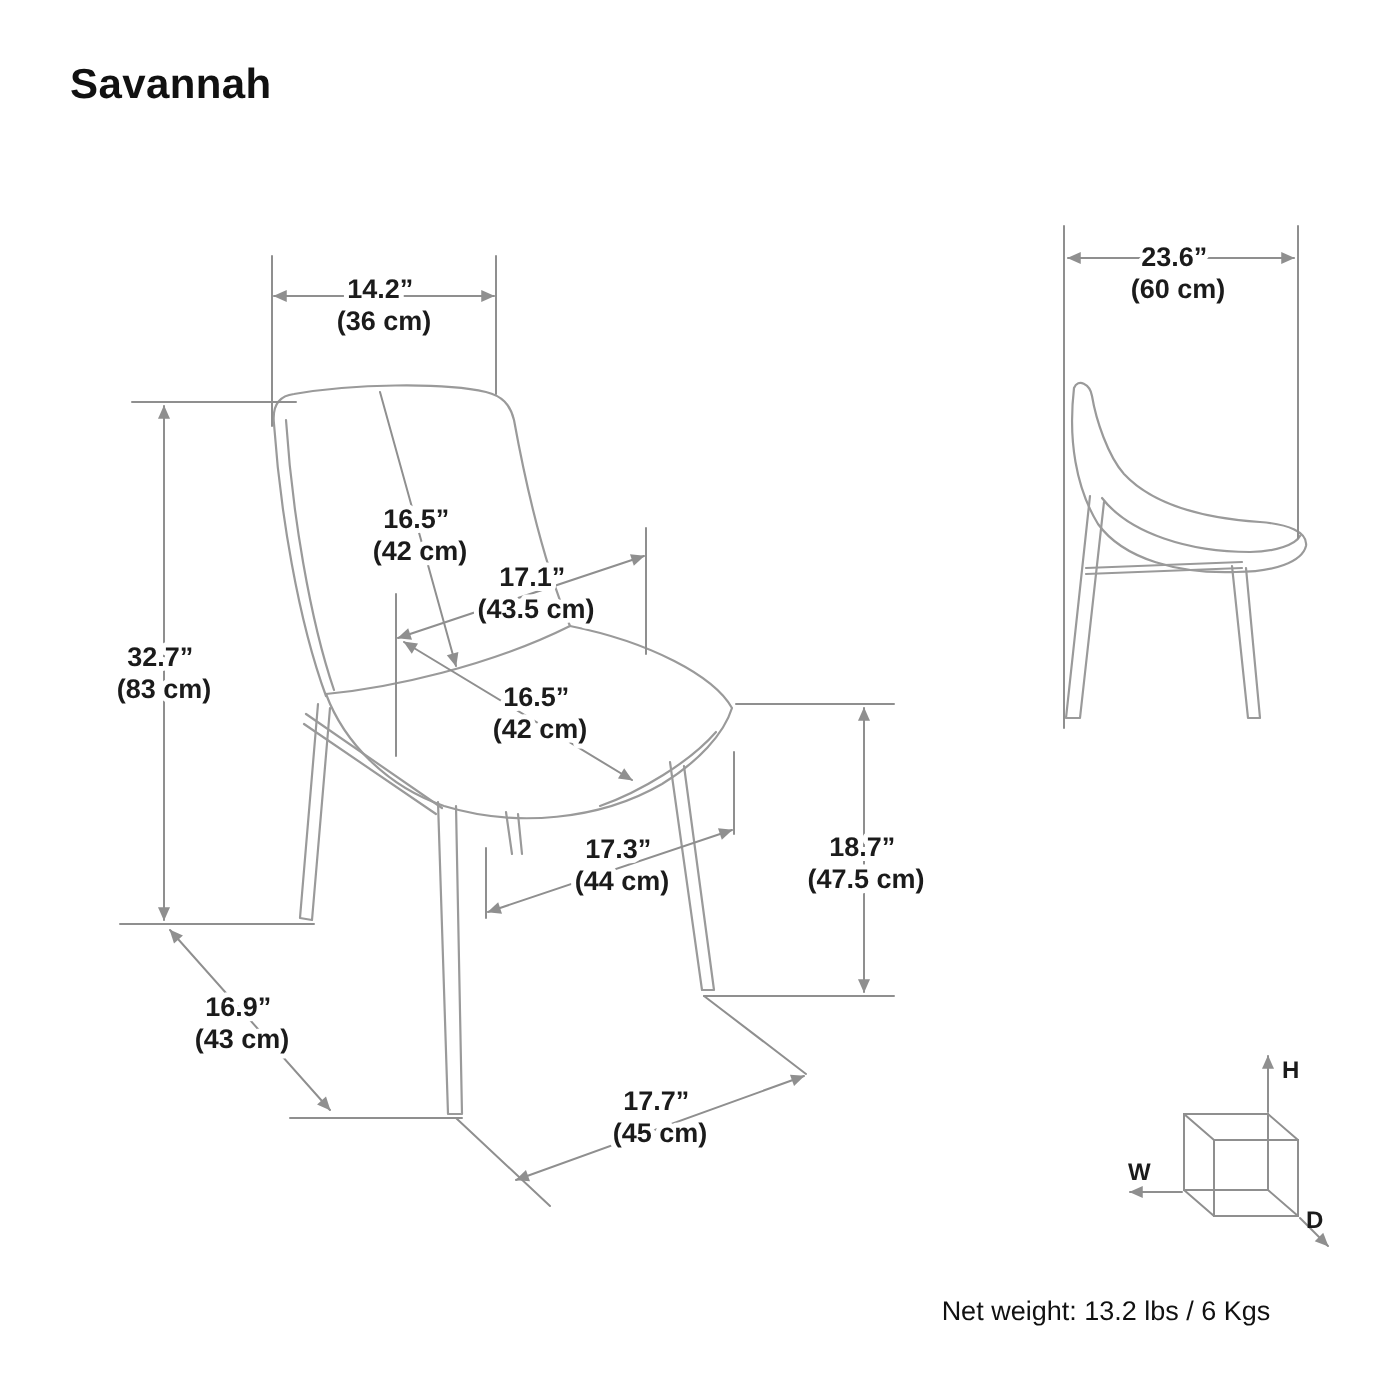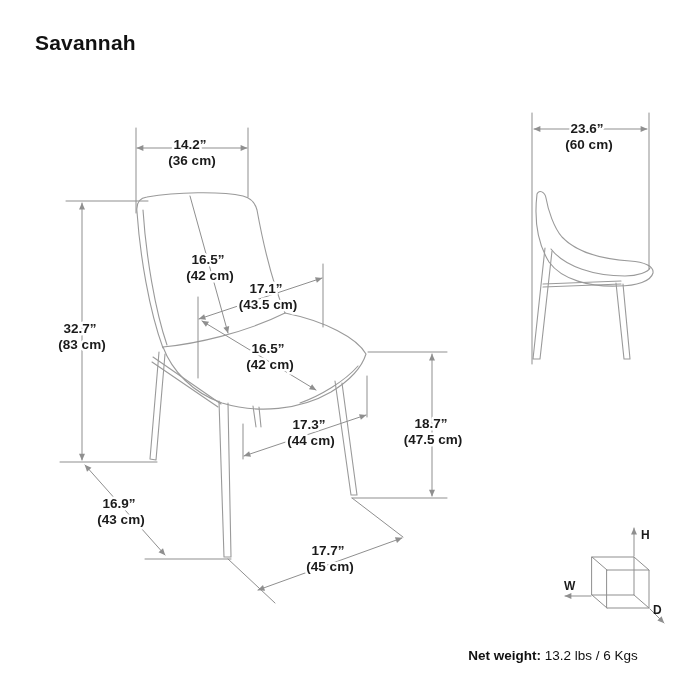--- a/index.html
+++ b/index.html
@@ -3,21 +3,21 @@
 <meta charset="utf-8">
 <style>
   html,body{margin:0;padding:0;background:#fff;}
   #canvas{position:relative;width:688px;height:700px;background:#fff;overflow:hidden;
           font-family:"Liberation Sans",sans-serif;}
   #diagram{position:absolute;left:0;top:0;}
   .title{position:absolute;left:35px;top:30px;color:#111;font-weight:bold;
          font-size:21px;line-height:25px;letter-spacing:.2px;}
   .netweight{position:absolute;left:553px;top:648px;transform:translateX(-50%);
              white-space:nowrap;font-size:13.5px;color:#111;}
-  .netweight .nw-label{font-weight:bold;}
+  .netweight .nw-label{font-weight:normal;}
   
   .chair{stroke:#9a9a9a;fill:none;stroke-width:1.1;stroke-linecap:round;stroke-linejoin:round;}
   .dim{stroke:#8f8f8f;fill:none;stroke-width:1;stroke-linecap:round;}
   .dim-label{font:bold 13.5px "Liberation Sans",sans-serif;fill:#1b1b1b;
              stroke:#fff;stroke-width:5px;paint-order:stroke;stroke-linejoin:round;}
   .cube-label{font:bold 12px "Liberation Sans",sans-serif;fill:#1b1b1b;}
 </style>
 </head>
 <body>
 

